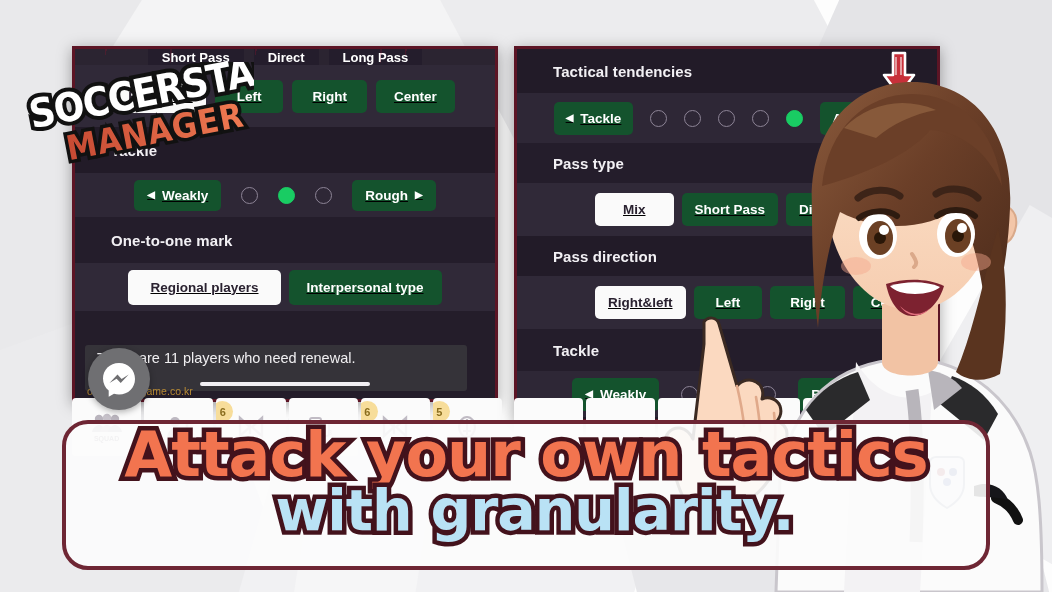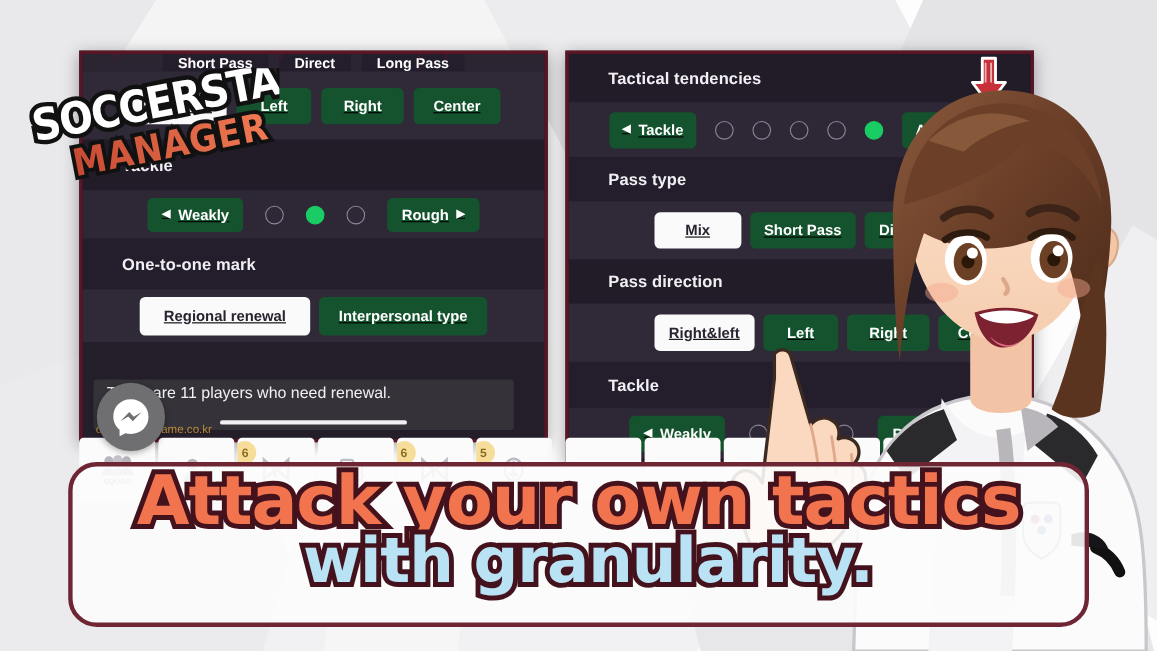--- a/index.html
+++ b/index.html
@@ -147,21 +147,21 @@
         <span>Rough</span>
         <span class="tri">▶</span>
       </div>
     </div>
 
     <div class="row row-label alt" style="height:46px;">
       <span class="lbl">One-to-one mark</span>
     </div>
 
     <div class="row row-opts" style="height:48px;gap:8px;">
-      <div class="chip sel" style="padding:10px 22px;">Regional renewal</div>
+      <div class="chip sel" style="padding:10px 22px;">Regional players</div>
       <div class="chip" style="padding:10px 18px;">Interpersonal type</div>
     </div>
 
     <div class="toast" style="top:296px;">
       <div>There are 11 players who need renewal.</div>
       <div class="l2">trap 10</div>
     </div>
 
     <div class="homebar"></div>
     <div class="url">obal.soccergame.co.kr</div>

